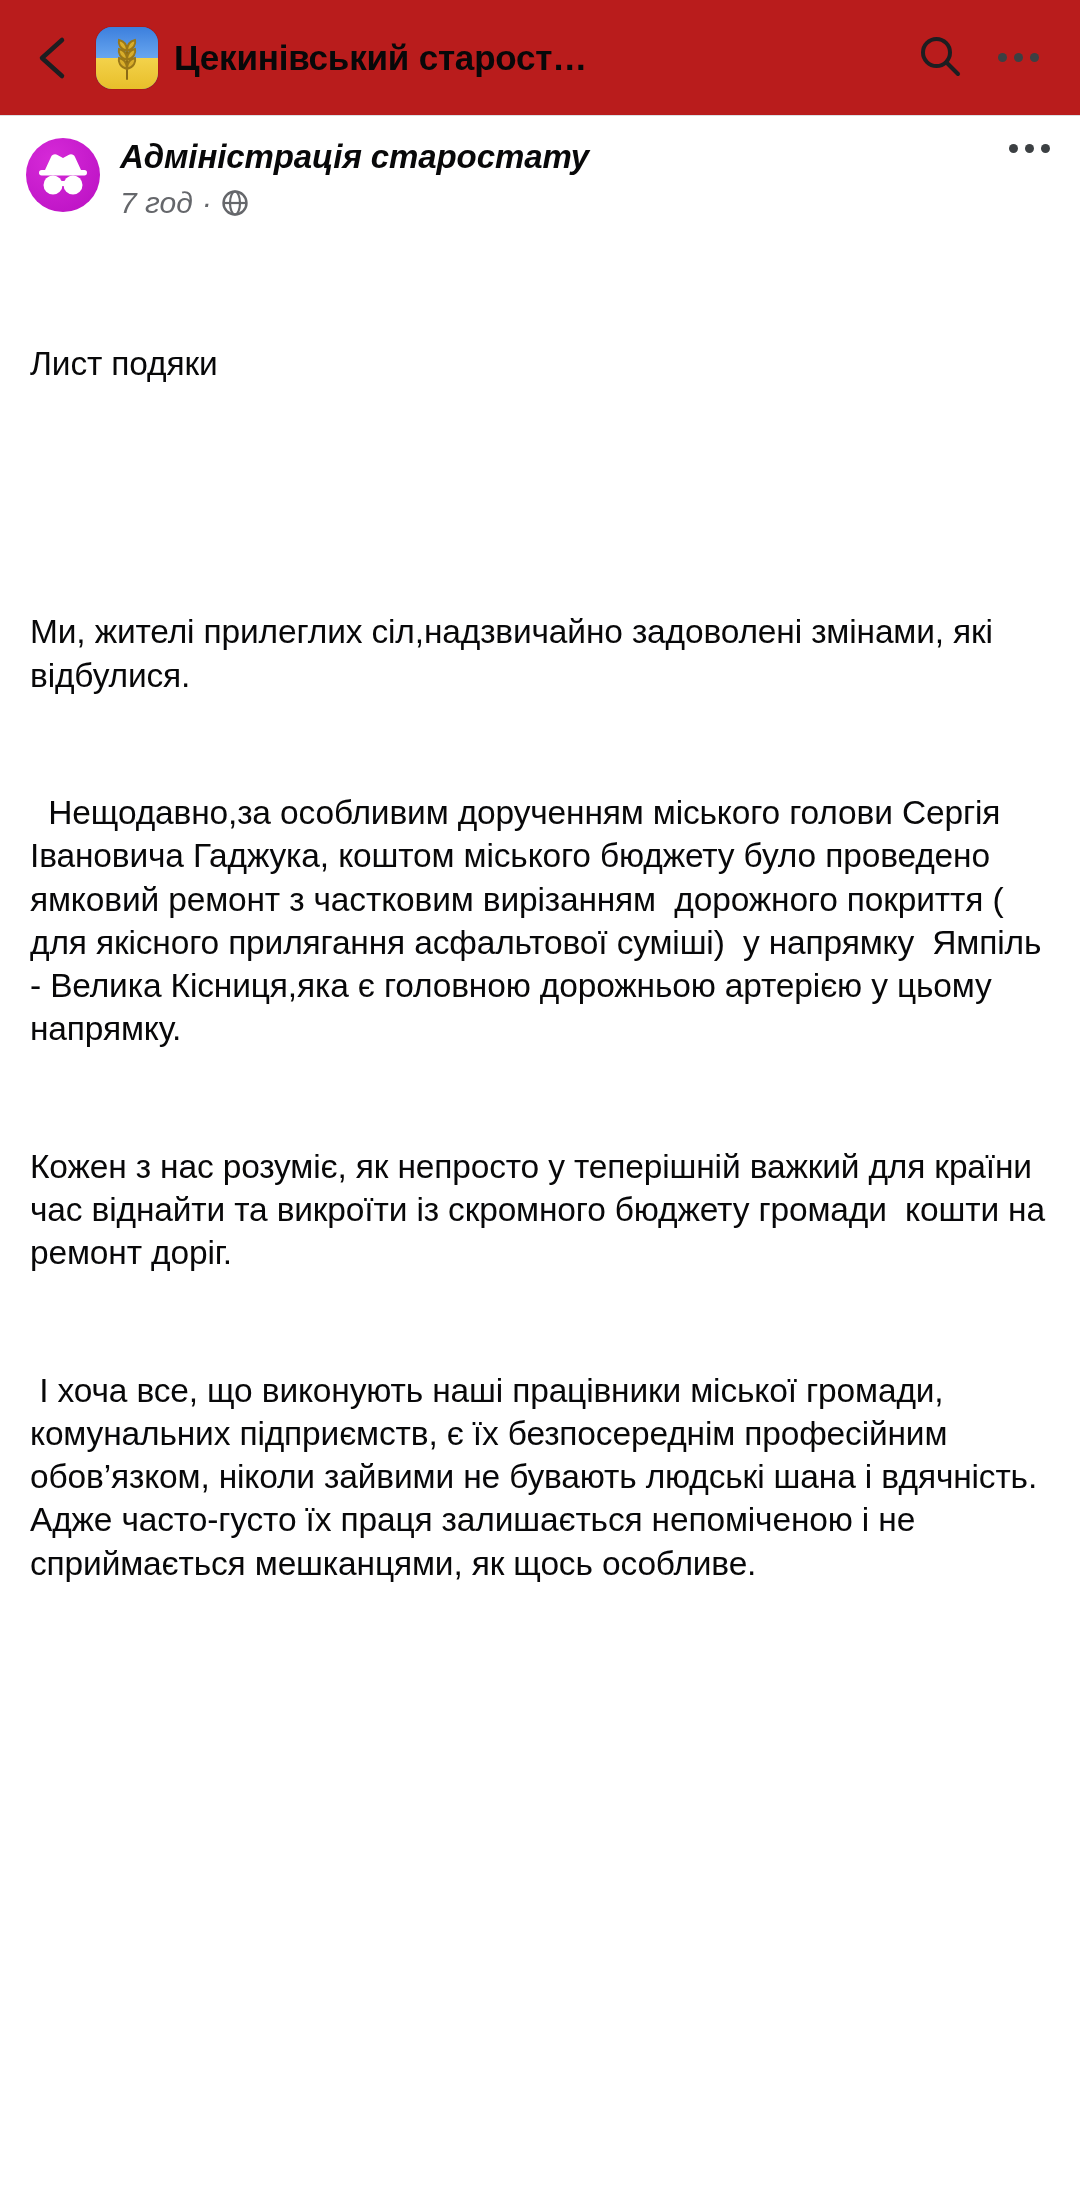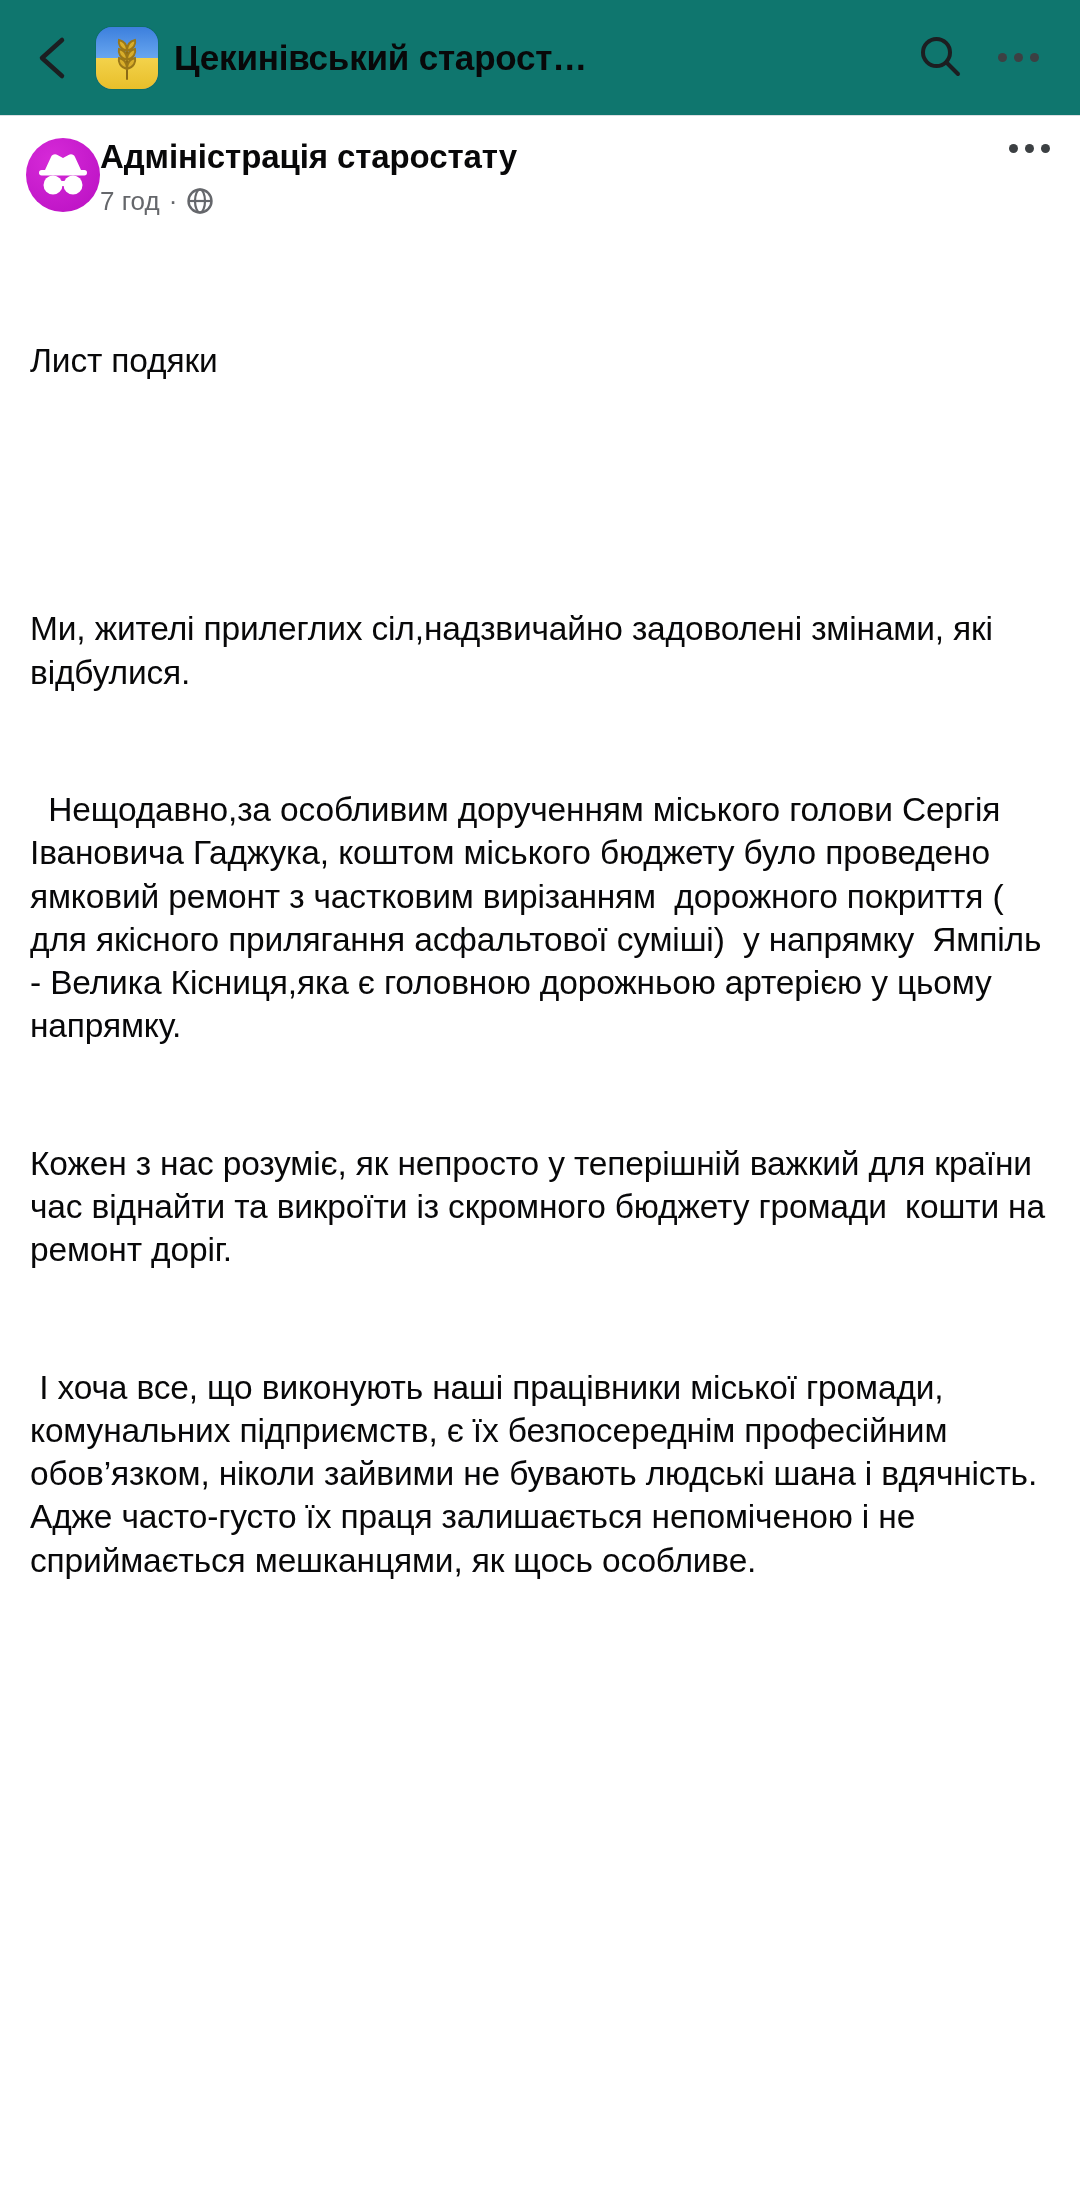--- a/index.html
+++ b/index.html
@@ -16,21 +16,21 @@
     overflow: hidden;
     position: relative;
   }
 
   
   .topbar {
     height: 115px;
     display: flex;
     align-items: center;
     padding: 0 30px 0 26px;
-    background: #0f766e;
+    background: #b91c1c;
   }
   .back-btn {
     width: 56px;
     height: 56px;
     display: flex;
     align-items: center;
     justify-content: center;
     flex: 0 0 auto;
     cursor: pointer;
   }
@@ -116,35 +116,37 @@
     border-radius: 50%;
     background: #cf1fd0;
     background: radial-gradient(circle at 35% 30%, #d62ad8, #b90fc2);
     flex: 0 0 auto;
     position: relative;
     overflow: hidden;
   }
   .author-avatar svg { position: absolute; left: 11px; top: 13px; }
 
   .author-block {
+    margin-left: 20px;
     flex: 1 1 auto;
     min-width: 0;
+    font-style: italic;
   }
   .author-name {
     font-size: 33px;
     font-weight: bold;
     color: #080809;
     line-height: 1.18;
     letter-spacing: -0.1px;
   }
   .meta-row {
     display: flex;
     align-items: center;
     margin-top: 9px;
-    font-size: 26px;
+    font-size: 30px;
     color: #65676b;
   }
   .meta-sep { margin: 0 9px; }
   .globe {
     display: inline-flex;
     align-items: center;
   }
   .post-more {
     width: 60px;
     height: 46px;

